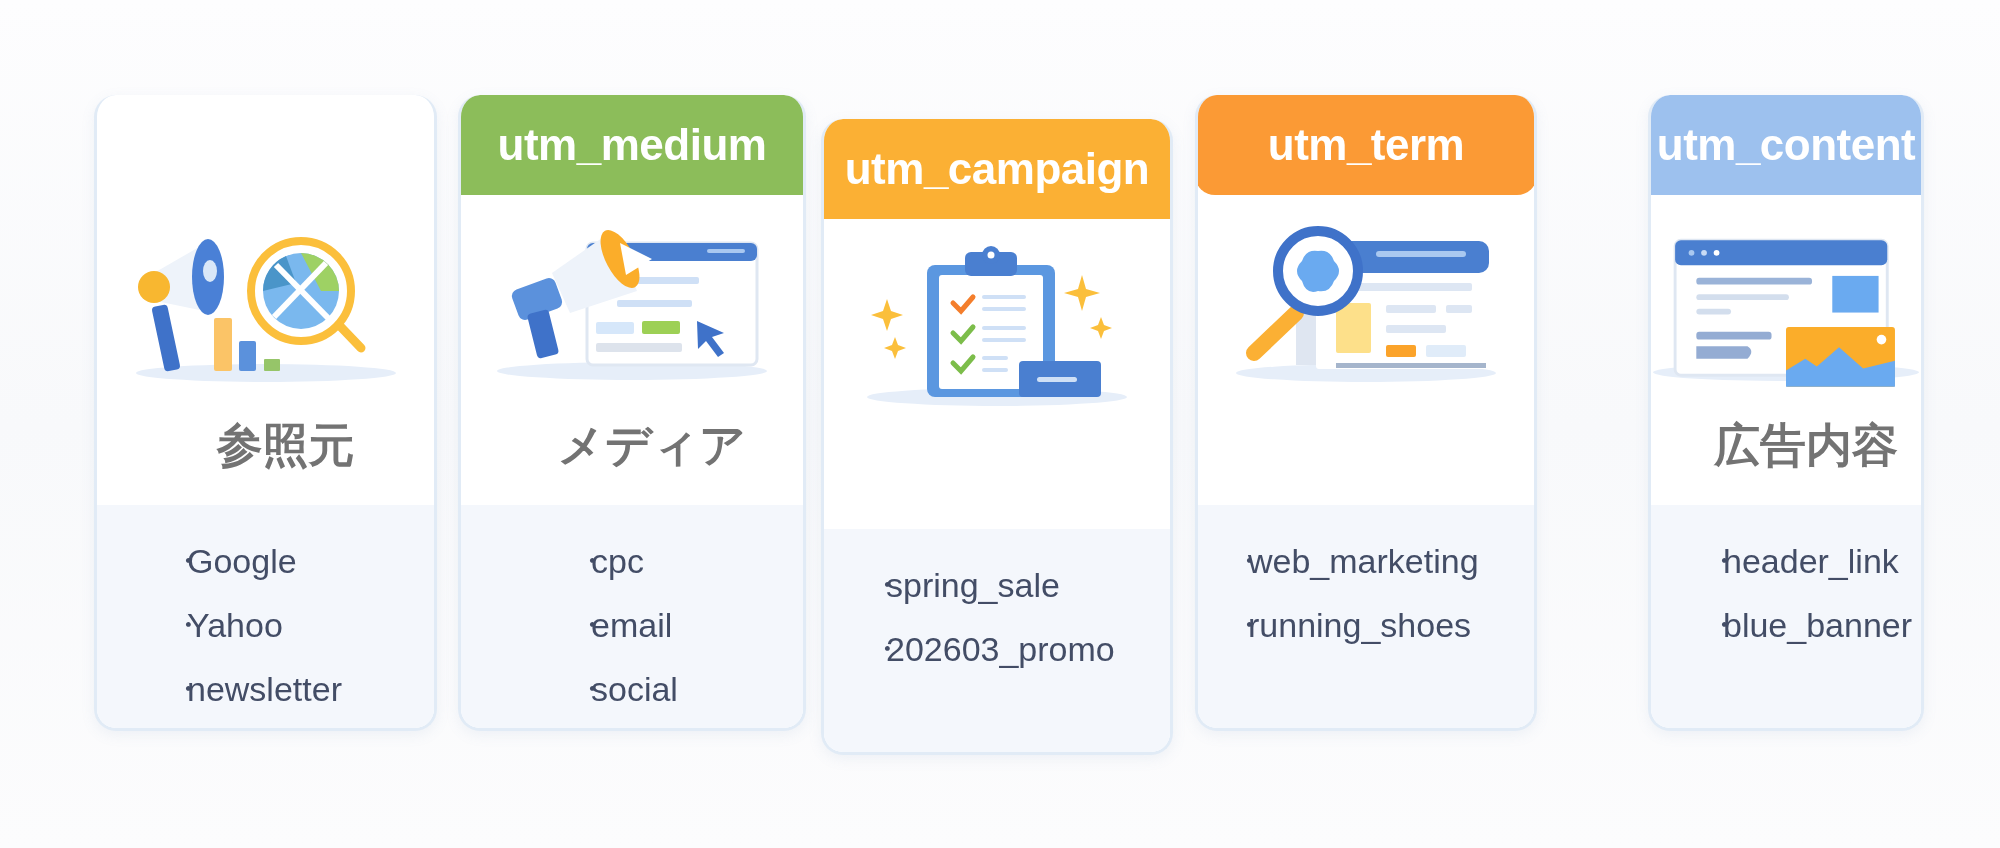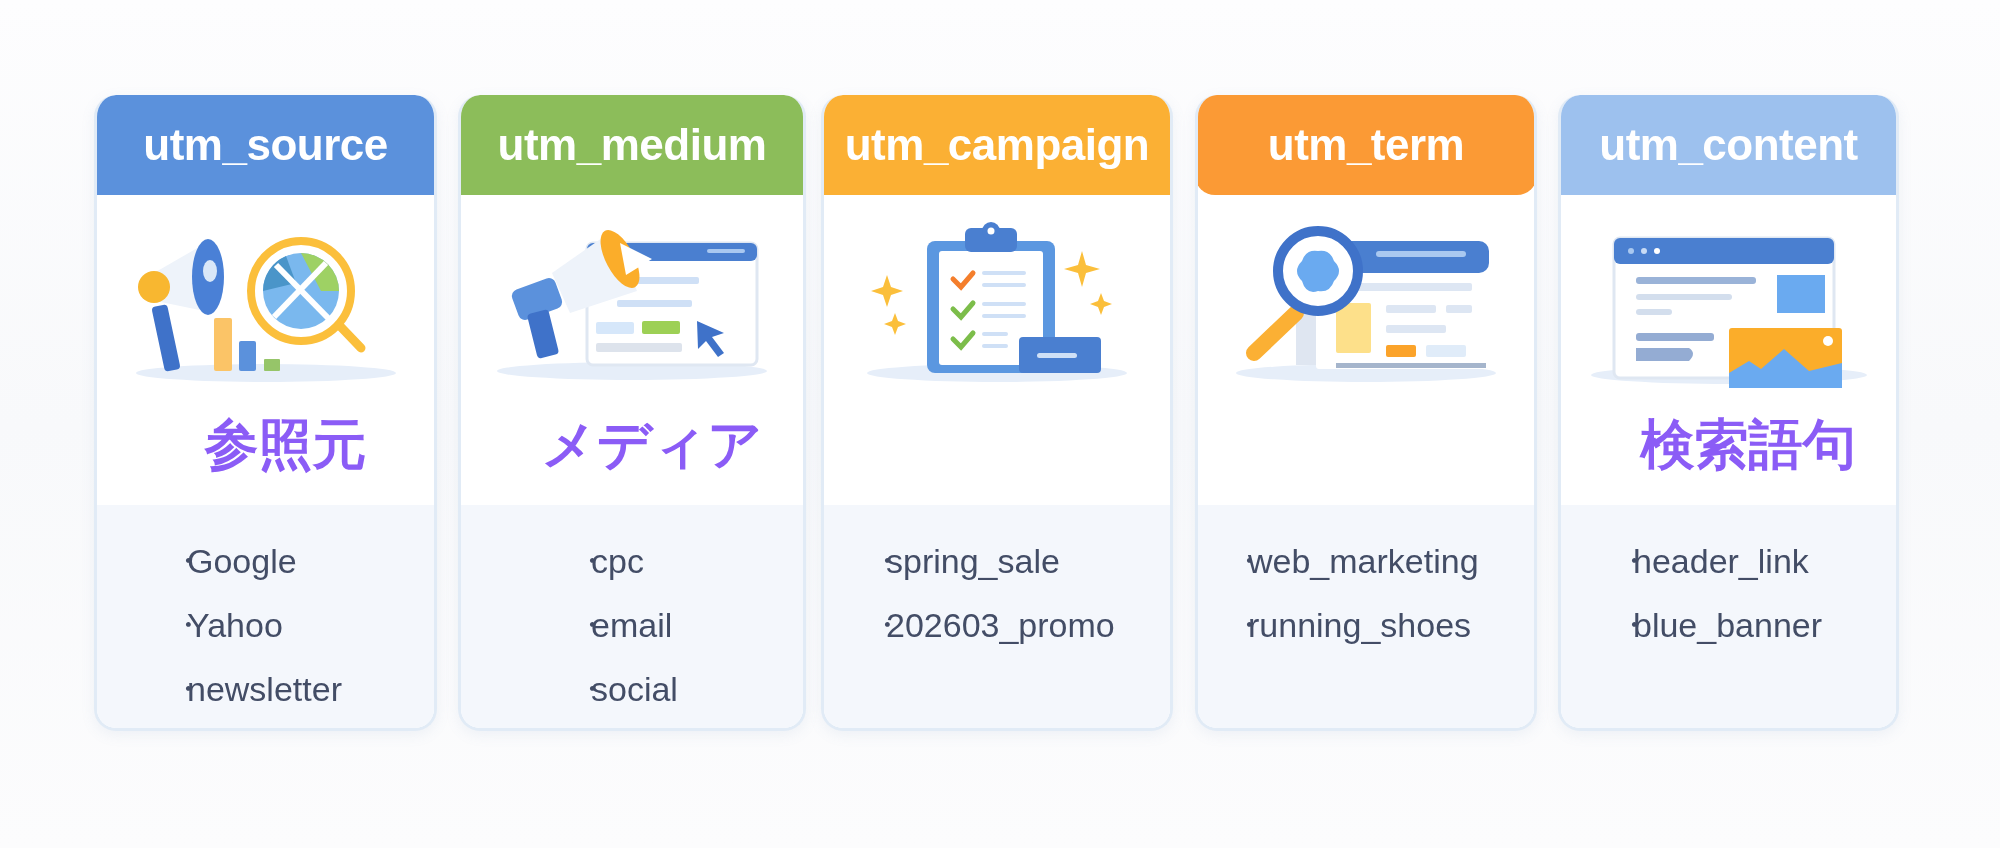--- a/index.html
+++ b/index.html
@@ -22,41 +22,38 @@
     display:flex; align-items:center; justify-content:center;
   }
   .card-header .title {
     color:#ffffff; font-weight:bold; font-size:44px; letter-spacing:-0.5px;
     font-family: "Liberation Sans", "DejaVu Sans", sans-serif;
   }
   .illus { position:absolute; left:0; right:0; top:118px; height:175px; display:flex; justify-content:center; }
   .illus svg { width:280px; height:175px; }
   .label {
     position:absolute; left:0; right:0; top:310px; height:80px;
-    text-align:center; font-size:54px; font-weight:bold; color:#8b5cf6;
+    text-align:center; font-size:46px; font-weight:bold; color:#737373;
     font-family: "DejaVu Sans", sans-serif; line-height:80px;padding-left:40px;
   }
   .band {
     position:absolute; left:0; right:0; top:410px; bottom:0;
     background:#f4f7fc;
   }
   .list { position:absolute; top:24px; list-style:none; margin:0; padding:0; }
   .list li {
     font-size:34px; color:#434d66; height:64px; line-height:64px; white-space:nowrap;
     font-family: "Liberation Sans", "DejaVu Sans", sans-serif;
   }
   .list li .dot { display:inline-block; width:14px; font-size:30px; vertical-align:top; }
 </style>
 </head>
 <body>
 
 <div class="card" style="left:94px; width:343px;">
-  <div class="card-header" style="background:#5b91dc;">
-    <span class="title">utm_source</span>
-  </div>
   <div class="illus">
     <svg viewBox="0 0 280 175">
       <ellipse cx="140" cy="160" rx="130" ry="9" fill="#e6eef9"></ellipse>
 
       <rect x="32" y="92" width="16" height="66" rx="4" transform="rotate(-12 40 125)" fill="#3f72c9"></rect>
       <polygon points="28,60 80,30 88,100 30,88" fill="#eef3fa"></polygon>
       <ellipse cx="82" cy="64" rx="16" ry="38" fill="#4a80d6"></ellipse>
       <ellipse cx="84" cy="58" rx="7" ry="11" fill="#d9e7f8"></ellipse>
       <circle cx="28" cy="74" r="16" fill="#f8b730"></circle>
 
@@ -112,21 +109,21 @@
   <div class="label">メディア</div>
   <div class="band">
     <ul class="list" style="left:116px;">
       <li><span class="dot">・</span><span>cpc</span></li>
       <li><span class="dot">・</span><span>email</span></li>
       <li><span class="dot">・</span><span>social</span></li>
     </ul>
   </div>
 </div>
 
-<div class="card" style="left:821px; width:352px;">
+<div class="card" style="left:821px; width:352px;margin-top:24px;">
   <div class="card-header" style="background:#fbb034;">
     <span class="title">utm_campaign</span>
   </div>
   <div class="illus">
     <svg viewBox="0 0 280 175">
       <ellipse cx="140" cy="160" rx="130" ry="9" fill="#e6eef9"></ellipse>
 
       <path d="M30 62 L34 74 L46 78 L34 82 L30 94 L26 82 L14 78 L26 74 Z" fill="#fbbf3b"></path>
       <path d="M38 100 L41 108 L49 111 L41 114 L38 122 L35 114 L27 111 L35 108 Z" fill="#fbbf3b"></path>
       <path d="M225 38 L229 52 L243 56 L229 60 L225 74 L221 60 L207 56 L221 52 Z" fill="#fbbf3b"></path>
@@ -187,21 +184,21 @@
     </svg>
   </div>
   <div class="band">
     <ul class="list" style="left:36px;">
       <li><span class="dot">・</span><span>web_marketing</span></li>
       <li><span class="dot">・</span><span>running_shoes</span></li>
     </ul>
   </div>
 </div>
 
-<div class="card" style="left:1558px; width:341px;">
+<div class="card" style="left:1648px; width:276px;">
   <div class="card-header" style="background:#9dc1ee;">
     <span class="title">utm_content</span>
   </div>
   <div class="illus">
     <svg viewBox="0 0 280 175">
       <ellipse cx="140" cy="162" rx="138" ry="9" fill="#e6eef9"></ellipse>
       <rect x="25" y="25" width="220" height="140" rx="6" fill="#ffffff" stroke="#dfe7f2" stroke-width="3"></rect>
       <rect x="25" y="25" width="220" height="26" rx="6" fill="#4a7fd0"></rect>
       <circle cx="42" cy="38" r="3" fill="#a9c8f0"></circle>
       <circle cx="55" cy="38" r="3" fill="#c8dbf5"></circle>
@@ -210,20 +207,20 @@
       <rect x="47" y="81" width="96" height="6" rx="3" fill="#d3deed"></rect>
       <rect x="47" y="96" width="36" height="6" rx="3" fill="#d3deed"></rect>
       <rect x="188" y="62" width="48" height="38" fill="#6aaaf0"></rect>
       <rect x="47" y="120" width="78" height="8" rx="3" fill="#94acd3"></rect>
       <path d="M47 135 H100 Q108 140 100 148 H47 Z" fill="#94acd3"></path>
       <rect x="140" y="115" width="113" height="62" rx="3" fill="#fbad2a"></rect>
       <circle cx="239" cy="128" r="5" fill="#ffffff"></circle>
       <path d="M140 160 L160 148 L172 156 L195 136 L220 158 L253 150 L253 177 L140 177 Z" fill="#6aaaf0"></path>
     </svg>
   </div>
-  <div class="label">検索語句</div>
+  <div class="label">広告内容</div>
   <div class="band">
     <ul class="list" style="left:58px;">
       <li><span class="dot">・</span><span>header_link</span></li>
       <li><span class="dot">・</span><span>blue_banner</span></li>
     </ul>
   </div>
 </div>
 
 </body></html>

